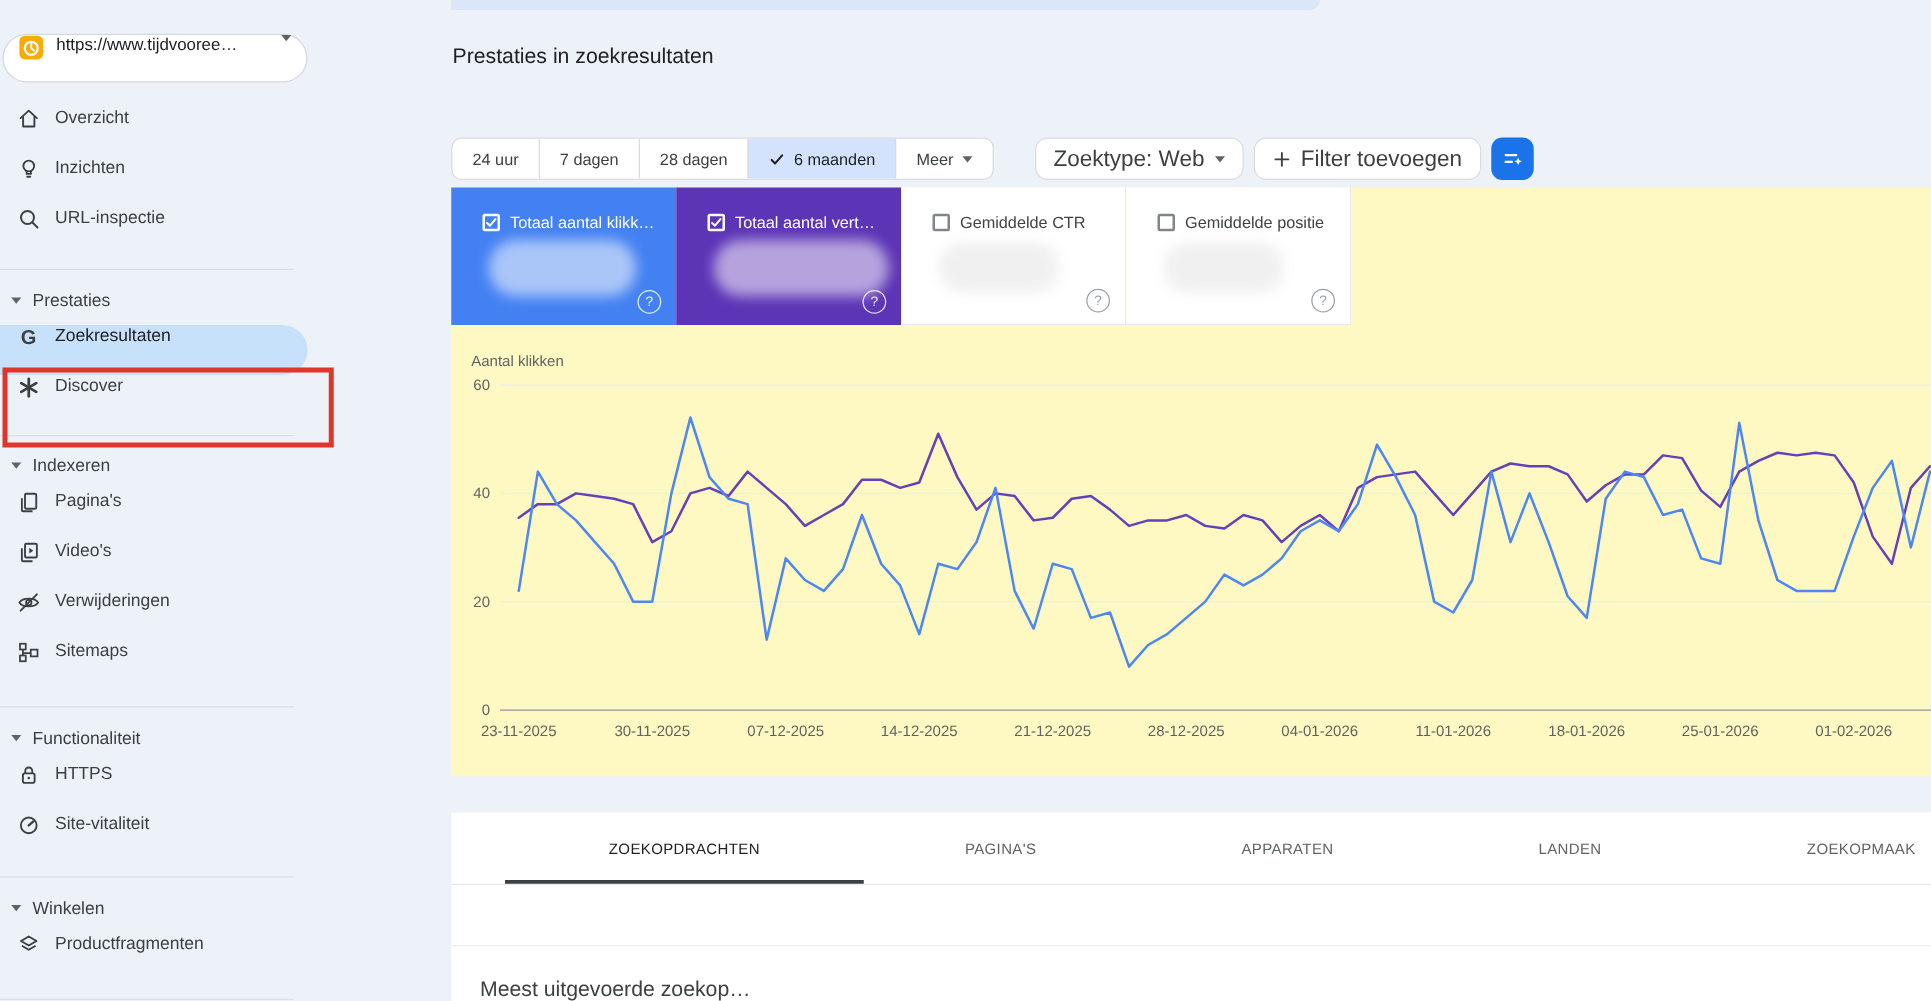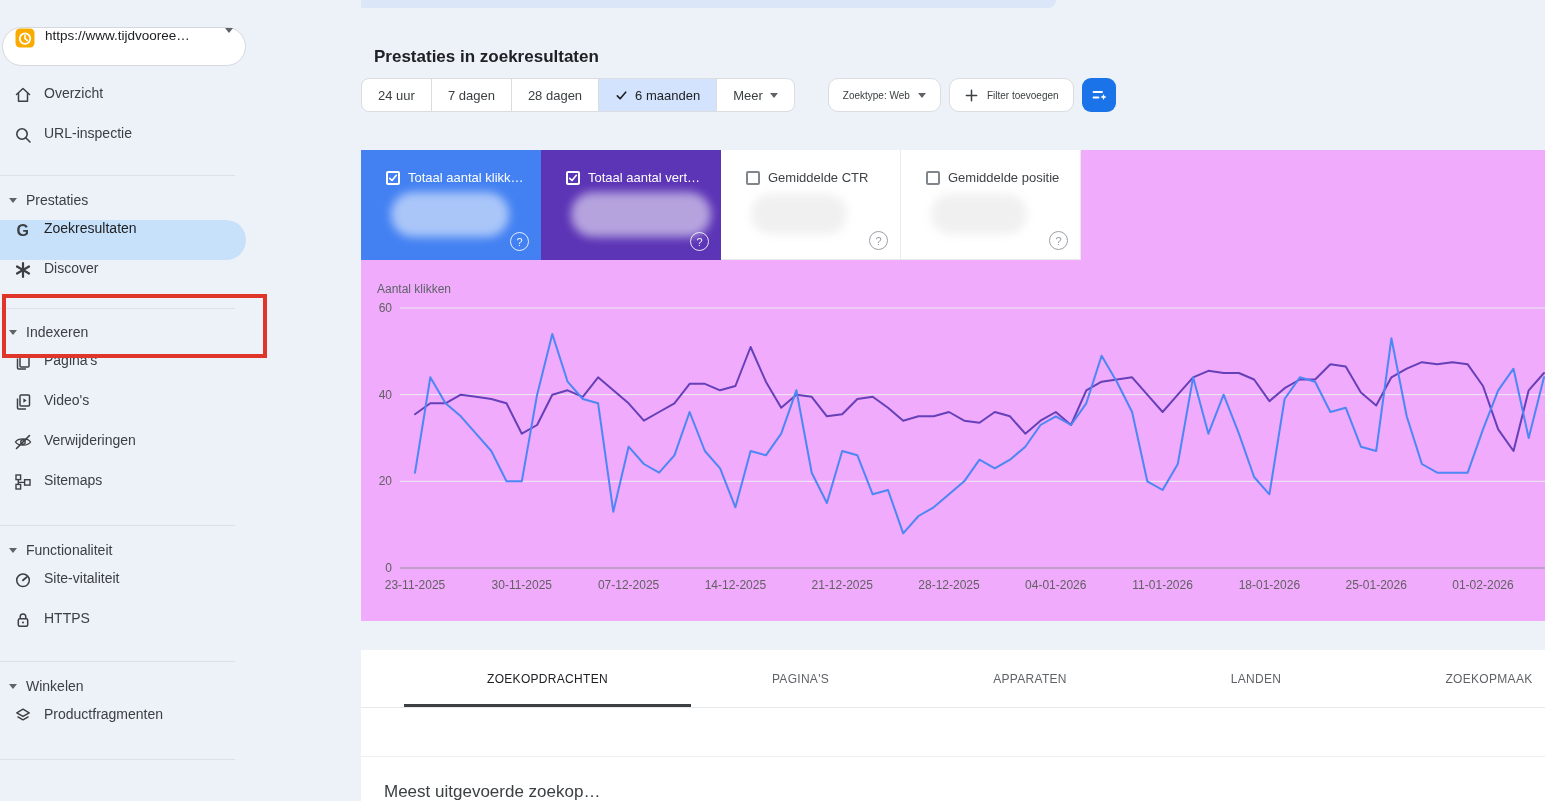--- a/index.html
+++ b/index.html
@@ -24,30 +24,30 @@
   .nav-item{height:40px;display:flex;gap:11px;padding-left:13px;font-size:14px;color:#3c4043;cursor:pointer}
   .nav-item .ico{width:20px;height:20px;flex:none}
   .nav-item.selected{background:#c7e1fb;border-radius:0 20px 20px 0;color:#202124}
   .nav-header{height:40px;display:flex;align-items:center;gap:9px;padding-left:9px;font-size:14px;color:#3c4043;cursor:pointer}
   .nav-divider{height:1px;width:235px;background:#dde0e4}
   .highlight-box{position:absolute;left:2px;top:294px;width:257px;height:56px;border:4px solid #e0352b;z-index:6;pointer-events:none}
   
   .top-strip{position:absolute;left:361px;top:0;width:695px;height:8px;background:#dbe6f8;border-radius:0 0 14px 0}
   .page-title{position:absolute;left:362px;top:35px;font-size:17px;color:#202124}
   
-  .filter-row{position:absolute;left:361px;top:78px;display:flex;align-items:center;height:34px}
+  .filter-row{position:absolute;left:361px;top:110px;display:flex;align-items:center;height:34px}
   .seg{display:flex;height:34px;box-sizing:border-box;background:#fff;border:1px solid #dadce0;border-radius:8px;overflow:hidden}
   .seg-btn{display:flex;align-items:center;gap:7px;padding:0 16px;font-size:13px;font-weight:500;color:#3c4043;border-left:1px solid #dadce0;cursor:pointer;white-space:nowrap}
   .seg-btn:first-child{border-left:none}
   .seg-btn.selected{background:#d3e3fd;color:#202124}
   .gap33{width:33px}.gap8{width:8px}
-  .pill-btn{display:flex;align-items:center;gap:8px;height:34px;box-sizing:border-box;padding:0 14px;background:#fff;border:1px solid #dadce0;border-radius:10px;font-size:10px;font-weight:500;color:#3c4043;cursor:pointer;white-space:nowrap}
+  .pill-btn{display:flex;align-items:center;gap:8px;height:34px;box-sizing:border-box;padding:0 14px;background:#fff;border:1px solid #dadce0;border-radius:10px;font-size:18px;font-weight:500;color:#3c4043;cursor:pointer;white-space:nowrap}
   .icon-btn{width:34px;height:34px;border-radius:9px;background:#1a73e8;display:flex;align-items:center;justify-content:center;cursor:pointer;border:none}
   
-  .chart-panel{position:absolute;left:361px;top:150px;width:1184px;height:471px;background:#f0abfc}
+  .chart-panel{position:absolute;left:361px;top:150px;width:1184px;height:471px;background:#fef9c3}
   .cards-row{position:absolute;left:0;top:0;display:flex}
   .metric-card{width:180px;height:110px;position:relative;box-sizing:border-box;cursor:pointer}
   .metric-card.c0{background:#4381f2}
   .metric-card.c1{background:#5c34b6}
   .metric-card.c2,.metric-card.c3{background:#fff;border-right:1px solid #e8eaed;border-bottom:1px solid #e8eaed}
   .card-head{position:absolute;left:25px;top:20px;display:flex;align-items:center;gap:8px}
   .cbx{width:14px;height:14px;border-radius:2px;flex:none;box-sizing:border-box}
   .cbx.on{border:2px solid #fff}
   .cbx.off{border:2px solid #80868b}
   .card-label{font-size:13px;font-weight:500;white-space:nowrap}
@@ -90,20 +90,30 @@
     <span class="ico">
         <svg viewBox="0 0 20 20" width="20" height="20" fill="none" stroke="#3c4043" stroke-width="1.5" stroke-linecap="round" stroke-linejoin="round">
           <path d="M3.5 9.5 L10 3.5 L16.5 9.5"></path>
           <path d="M5.5 8.6 V16.2 H14.5 V8.6"></path>
         </svg>
       </span>
     <span>Overzicht</span>
   </div>
   <div class="nav-item">
     <span class="ico">
+        <svg viewBox="0 0 20 20" width="20" height="20" fill="none" stroke="#3c4043" stroke-width="1.5" stroke-linecap="round" stroke-linejoin="round">
+          <circle cx="10" cy="7.8" r="4.3"></circle>
+          <path d="M8.3 11.8 v2.3 h3.4 v-2.3"></path>
+          <path d="M8.8 16.4 h2.4"></path>
+        </svg>
+      </span>
+    <span>Inzichten</span>
+  </div>
+  <div class="nav-item">
+    <span class="ico">
         <svg viewBox="0 0 20 20" width="20" height="20" fill="none" stroke="#3c4043" stroke-width="1.6" stroke-linecap="round">
           <circle cx="9" cy="9" r="5.2"></circle>
           <path d="M13 13 L17 17"></path>
         </svg>
       </span>
     <span>URL-inspectie</span>
   </div>
 
   <div class="nav-divider" style="margin-top:10px"></div>
 
@@ -178,37 +188,37 @@
   </div>
 
   <div class="nav-divider" style="margin-top:13px"></div>
 
   <div class="nav-header" style="margin-top:4px">
     <span class="caret"></span>
     <span>Functionaliteit</span>
   </div>
   <div class="nav-item">
     <span class="ico">
-        <svg viewBox="0 0 20 20" width="20" height="20" fill="none" stroke="#3c4043" stroke-width="1.5" stroke-linecap="round">
-          <circle cx="10" cy="10.3" r="6.3"></circle>
-          <path d="M10 10.3 L13.7 7.1" stroke-width="1.9"></path>
-        </svg>
-      </span>
-    <span>Site-vitaliteit</span>
-  </div>
-  <div class="nav-item">
-    <span class="ico">
         <svg viewBox="0 0 20 20" width="20" height="20" fill="none" stroke="#3c4043" stroke-width="1.5" stroke-linejoin="round">
           <rect x="5.3" y="8.7" width="9.4" height="7.6" rx="1.5"></rect>
           <path d="M7.2 8.7 V6.8 a2.8 2.8 0 0 1 5.6 0 V8.7"></path>
           <circle cx="10" cy="12.4" r="1" fill="#3c4043" stroke="none"></circle>
         </svg>
       </span>
     <span>HTTPS</span>
   </div>
+  <div class="nav-item">
+    <span class="ico">
+        <svg viewBox="0 0 20 20" width="20" height="20" fill="none" stroke="#3c4043" stroke-width="1.5" stroke-linecap="round">
+          <circle cx="10" cy="10.3" r="6.3"></circle>
+          <path d="M10 10.3 L13.7 7.1" stroke-width="1.9"></path>
+        </svg>
+      </span>
+    <span>Site-vitaliteit</span>
+  </div>
 
   <div class="nav-divider" style="margin-top:11px"></div>
 
   <div class="nav-header" style="margin-top:4px">
     <span class="caret"></span>
     <span>Winkelen</span>
   </div>
   <div class="nav-item">
     <span class="ico">
         <svg viewBox="0 0 20 20" width="20" height="20" fill="none" stroke="#3c4043" stroke-width="1.5" stroke-linejoin="round">
@@ -219,21 +229,21 @@
     <span>Productfragmenten</span>
   </div>
 
   <div class="nav-divider" style="margin-top:13px"></div>
 </nav>
 
 <div class="highlight-box"></div>
 
 <div class="top-strip"></div>
 
-<h1 class="page-title" style="margin:12px;font-weight:700">Prestaties in zoekresultaten</h1>
+<h1 class="page-title" style="margin:0;font-weight:400">Prestaties in zoekresultaten</h1>
 
 <div class="filter-row">
   <div class="seg">
     <div class="seg-btn">
         <span>24 uur</span>
       </div>
     <div class="seg-btn">
         <span>7 dagen</span>
       </div>
     <div class="seg-btn">

